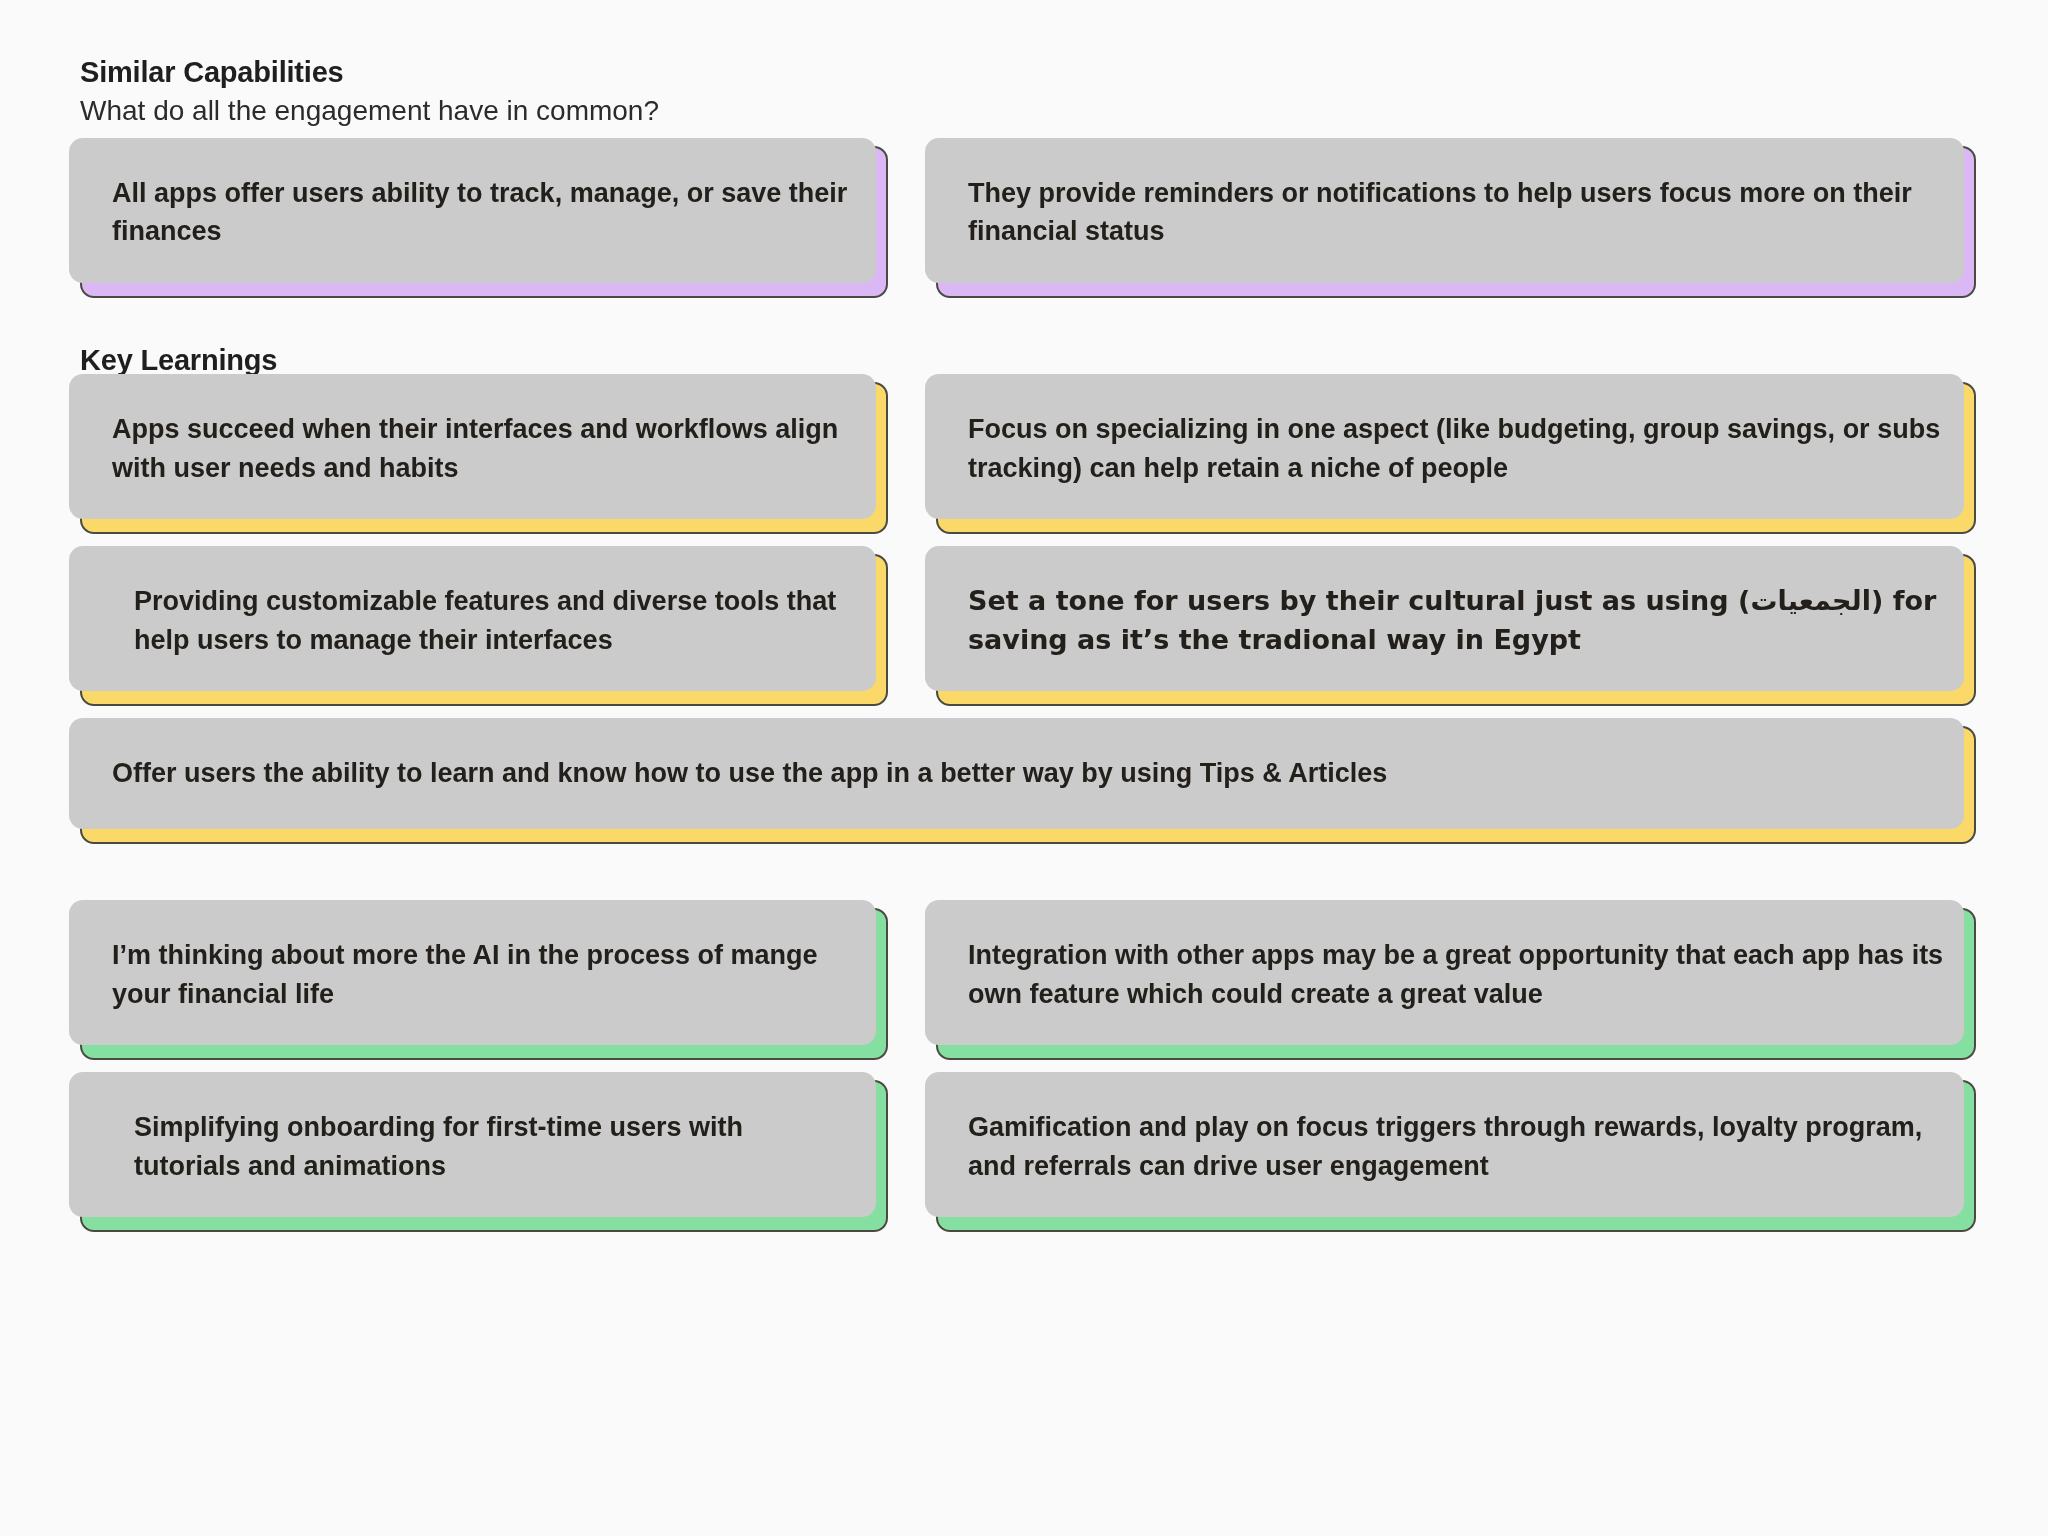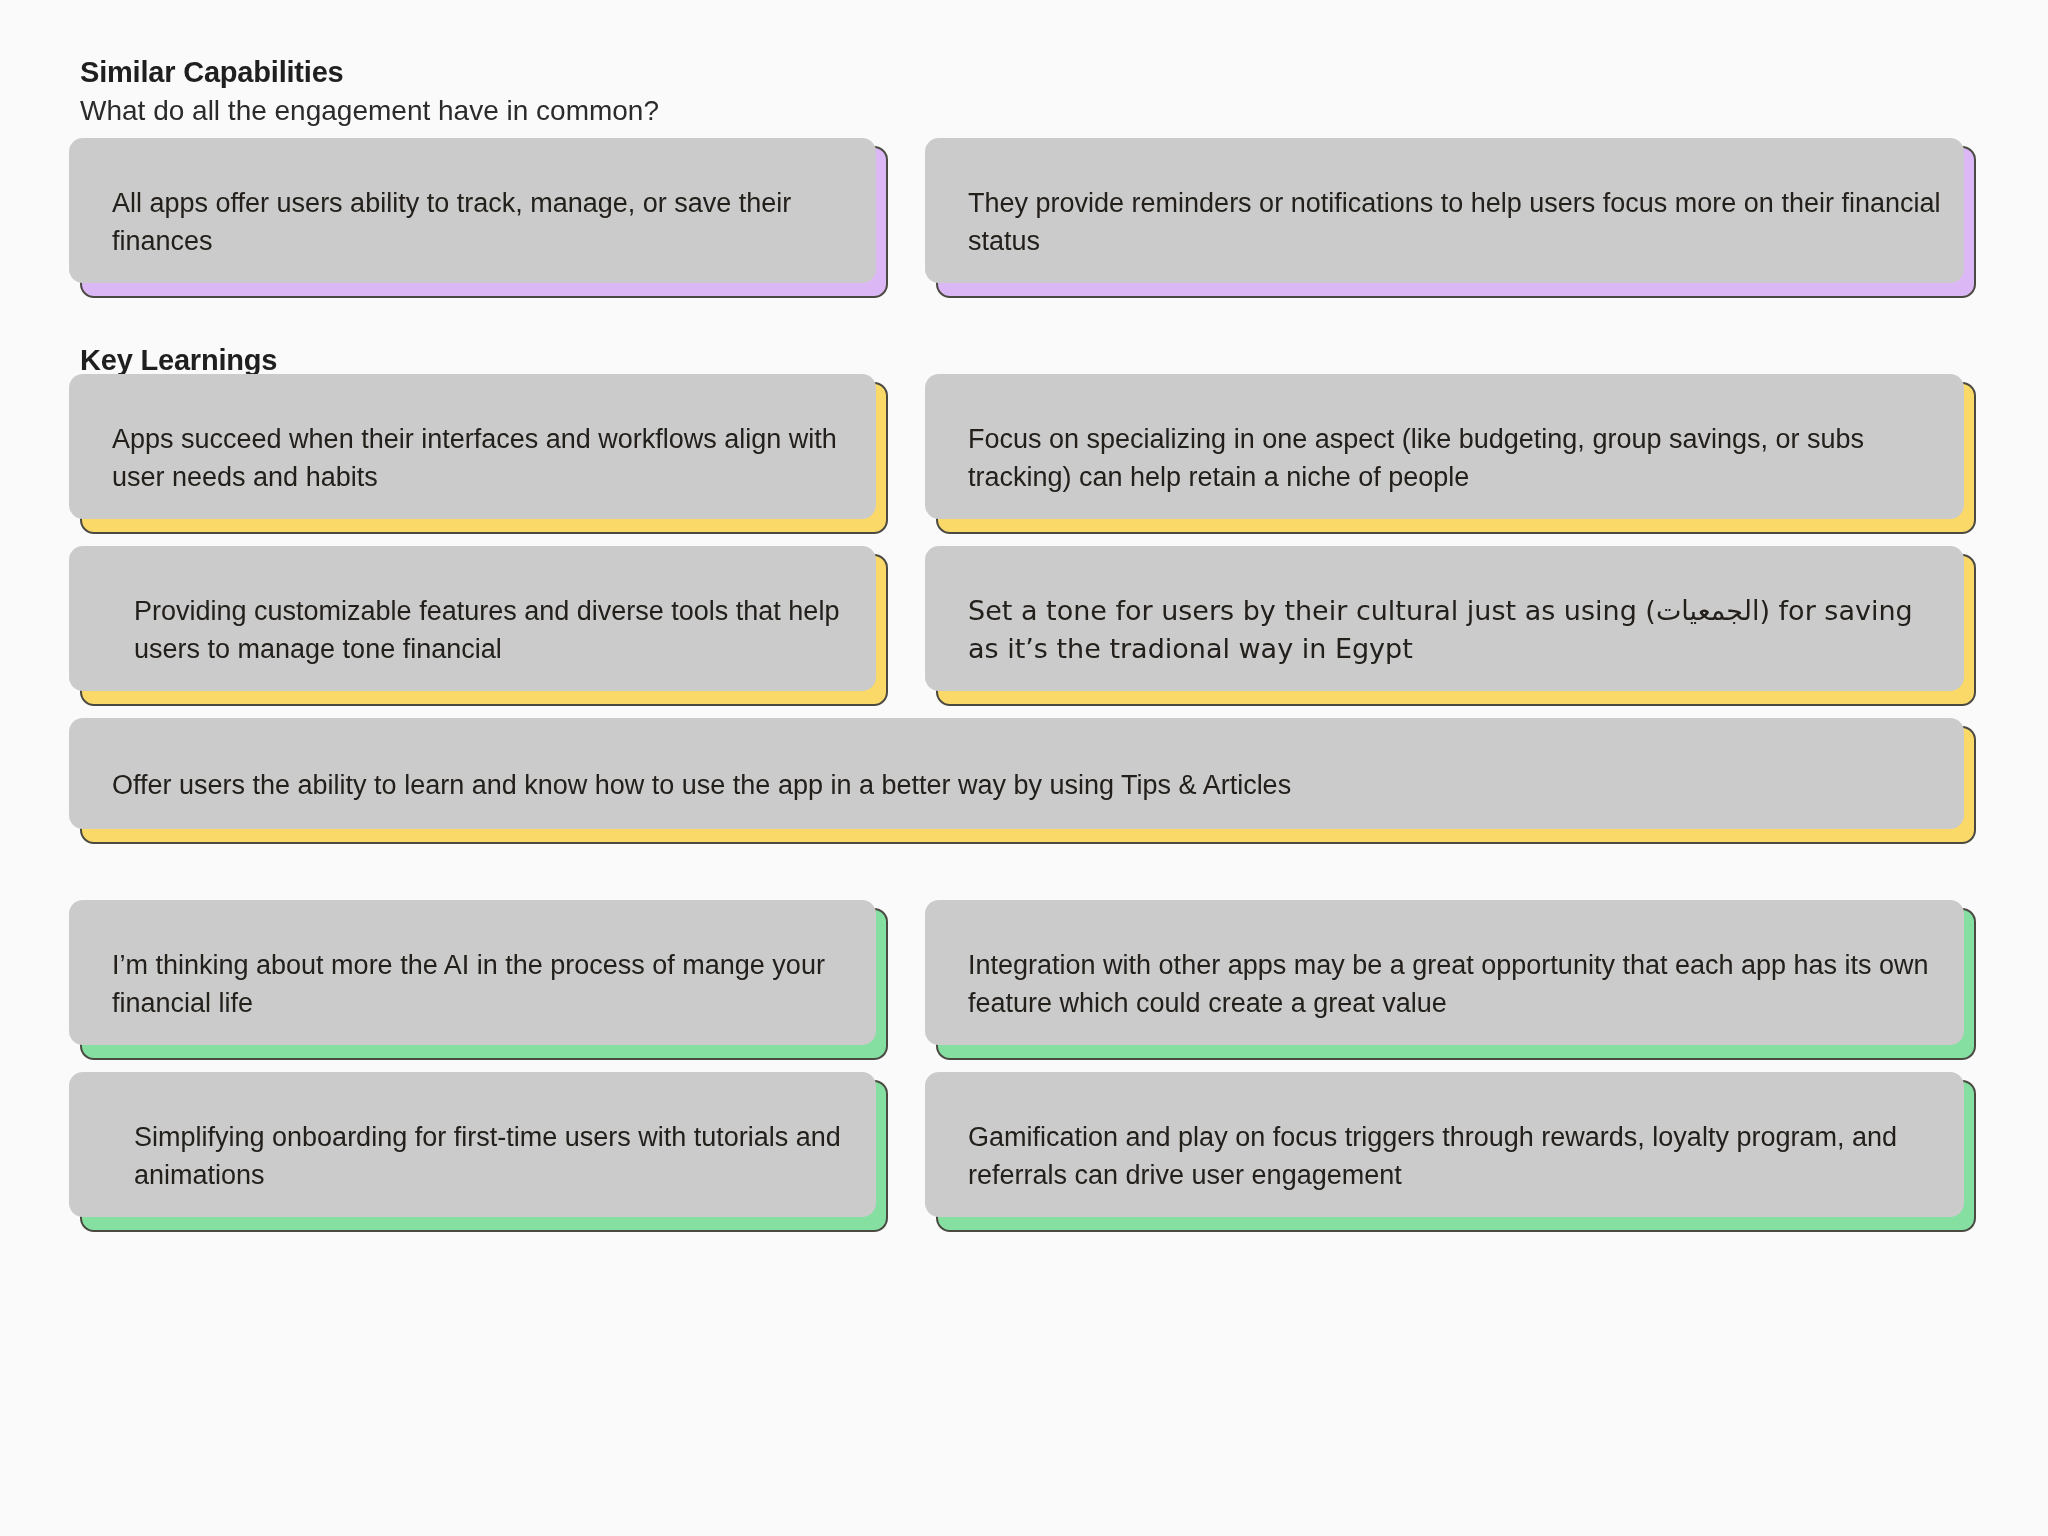--- a/index.html
+++ b/index.html
@@ -58,22 +58,23 @@
     position: relative;
     box-sizing: border-box;
     border: 2px solid #4A4A42;
     border-radius: 14px;
     padding: 26px 30px;
     font-size: 27px;
     line-height: 1.42;
     color: #23201C;
     min-height: 152px;
     display: flex;
-    align-items: center;
+    align-items: flex-start;
     filter: drop-shadow(0 0 0 transparent);
+    font-weight: bold;
   }
   
   .card::before {
     content: "";
     position: absolute;
     left: -13px;
     top: -10px;
     right: 10px;
     bottom: 13px;
     background: #CBCBCB;
@@ -130,21 +131,21 @@
       <div class="card yellow col-left">
         <span class="card-text">Apps succeed when their interfaces and workflows align with user needs and habits</span>
       </div>
       <div class="card yellow col-right">
         <span class="card-text">Focus on specializing in one aspect (like budgeting, group savings, or subs tracking) can help retain a niche of people</span>
       </div>
     </div>
 
     <div class="row">
       <div class="card yellow col-left indent">
-        <span class="card-text">Providing customizable features and diverse tools that help users to manage tone financial</span>
+        <span class="card-text">Providing customizable features and diverse tools that help users to manage their interfaces</span>
       </div>
       <div class="card yellow col-right">
         <span class="card-text arabic">Set a tone for users by their cultural just as using (الجمعيات) for saving as it’s the tradional way in Egypt</span>
       </div>
     </div>
 
     <div class="row">
       <div class="card yellow col-wide">
         <span class="card-text">Offer users the ability to learn and know how to use the app in a better way by using Tips &amp; Articles</span>
       </div>

